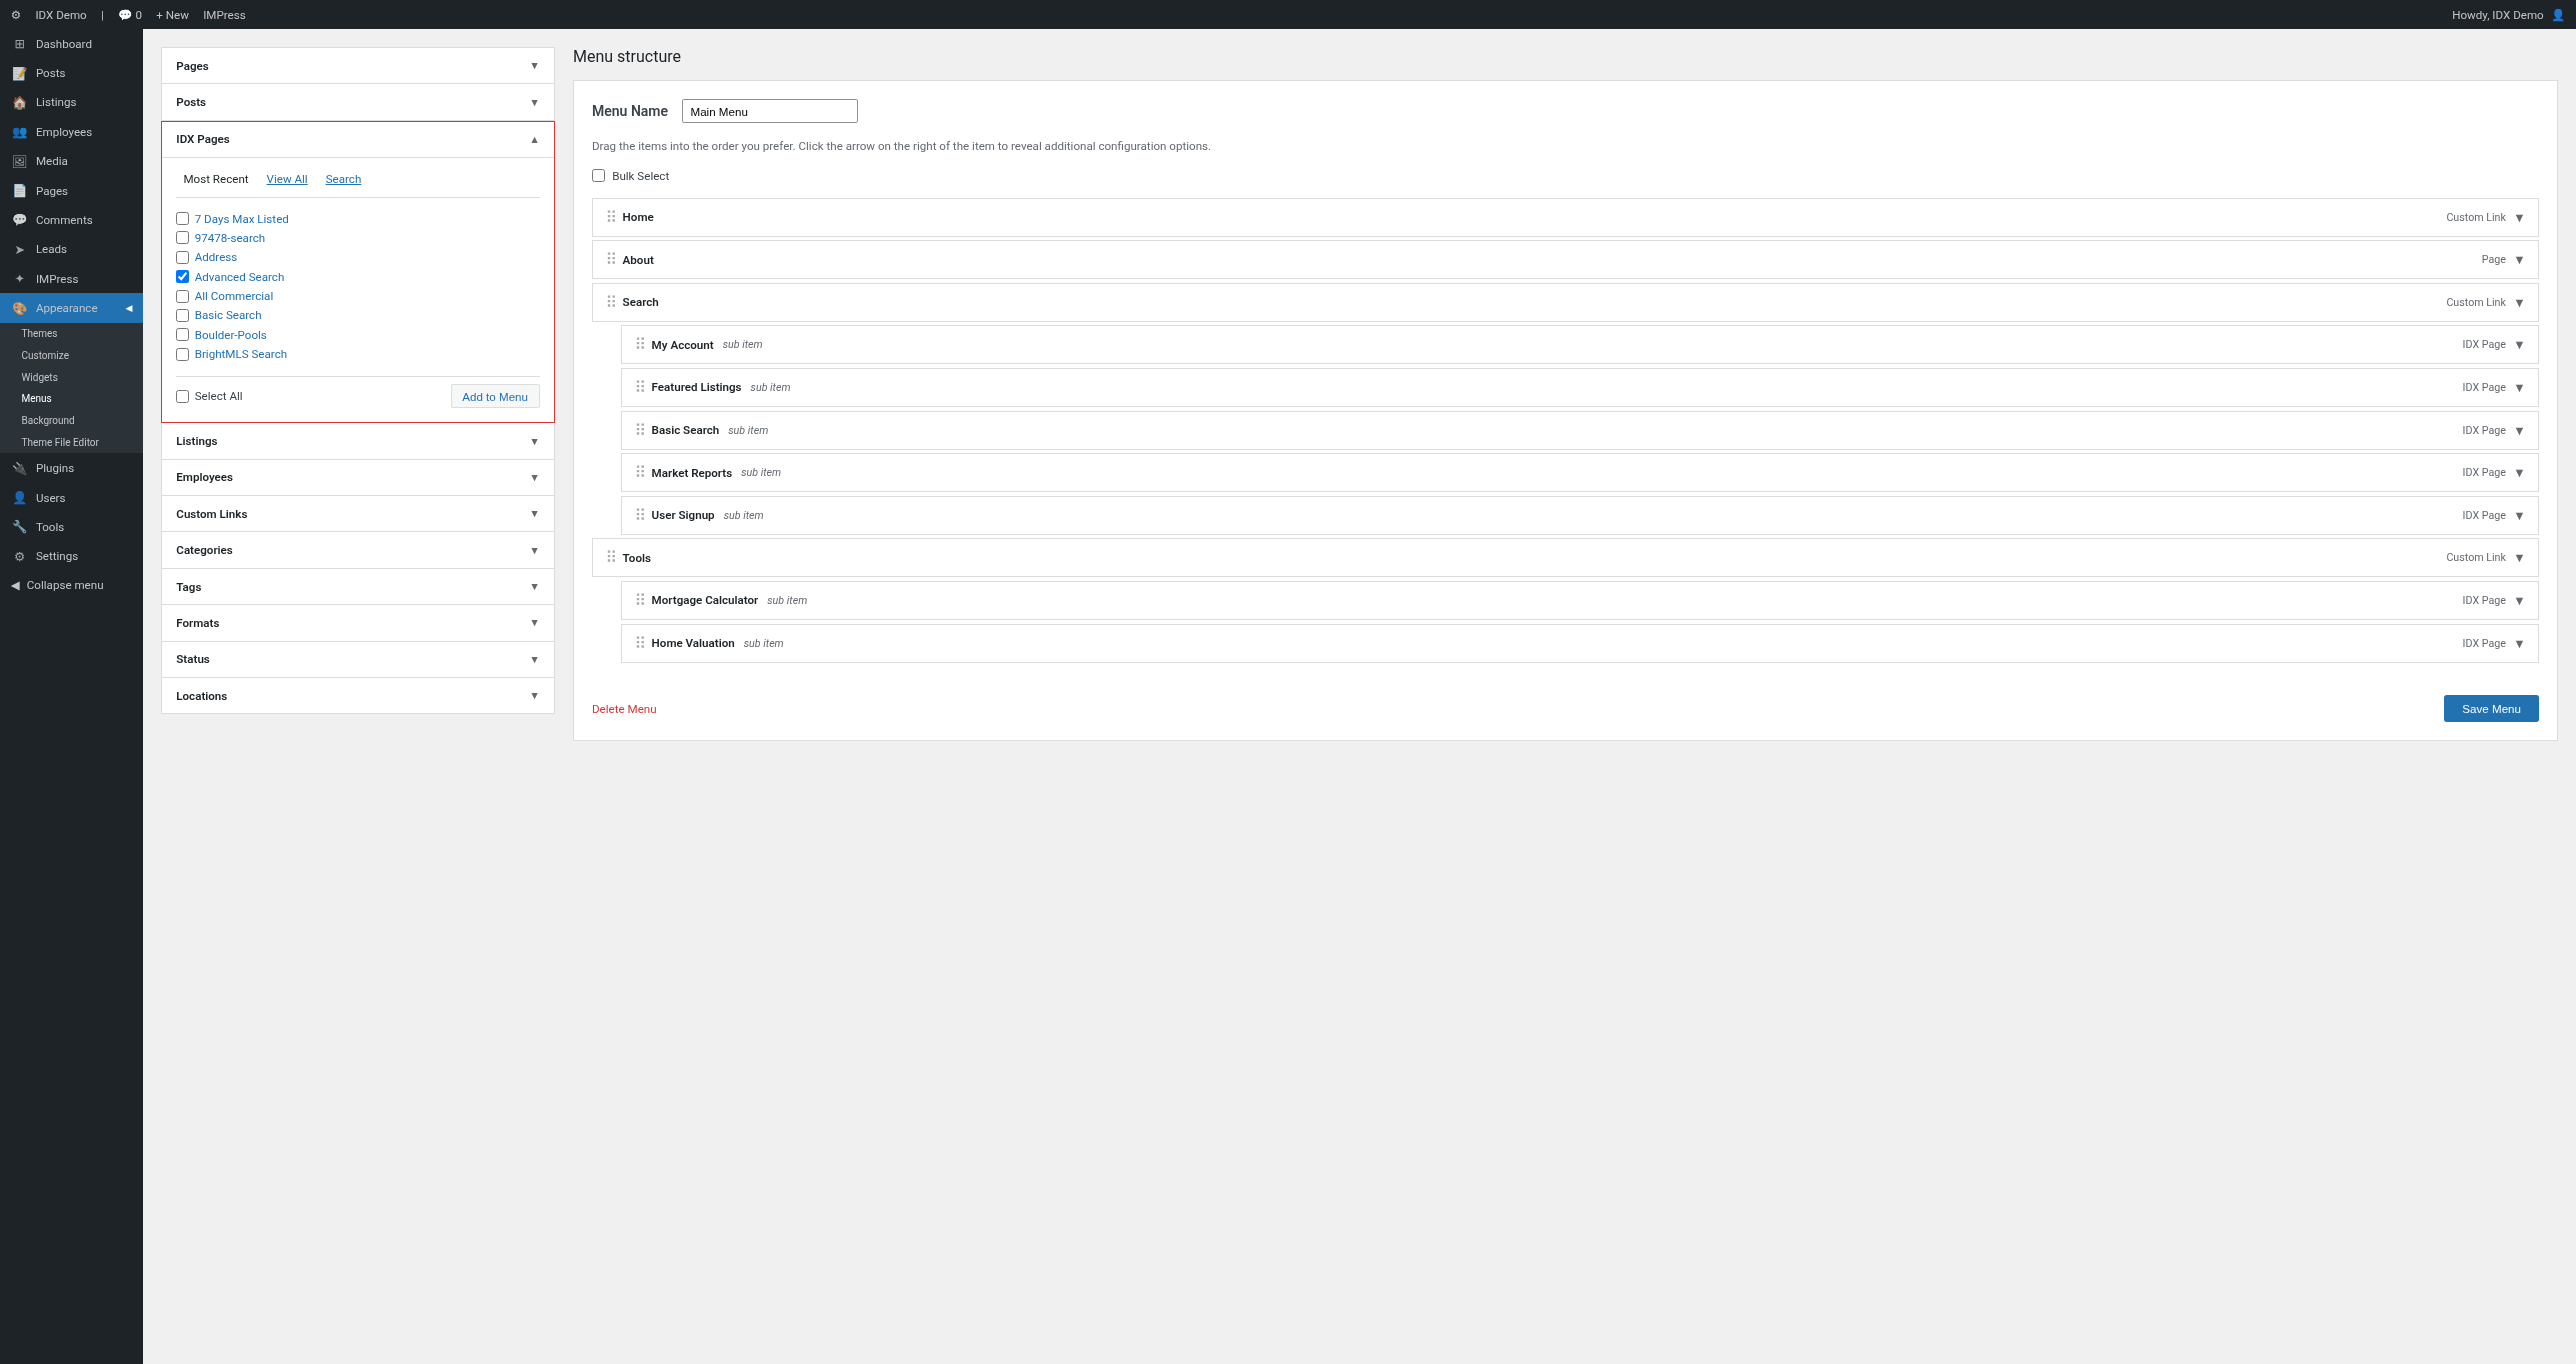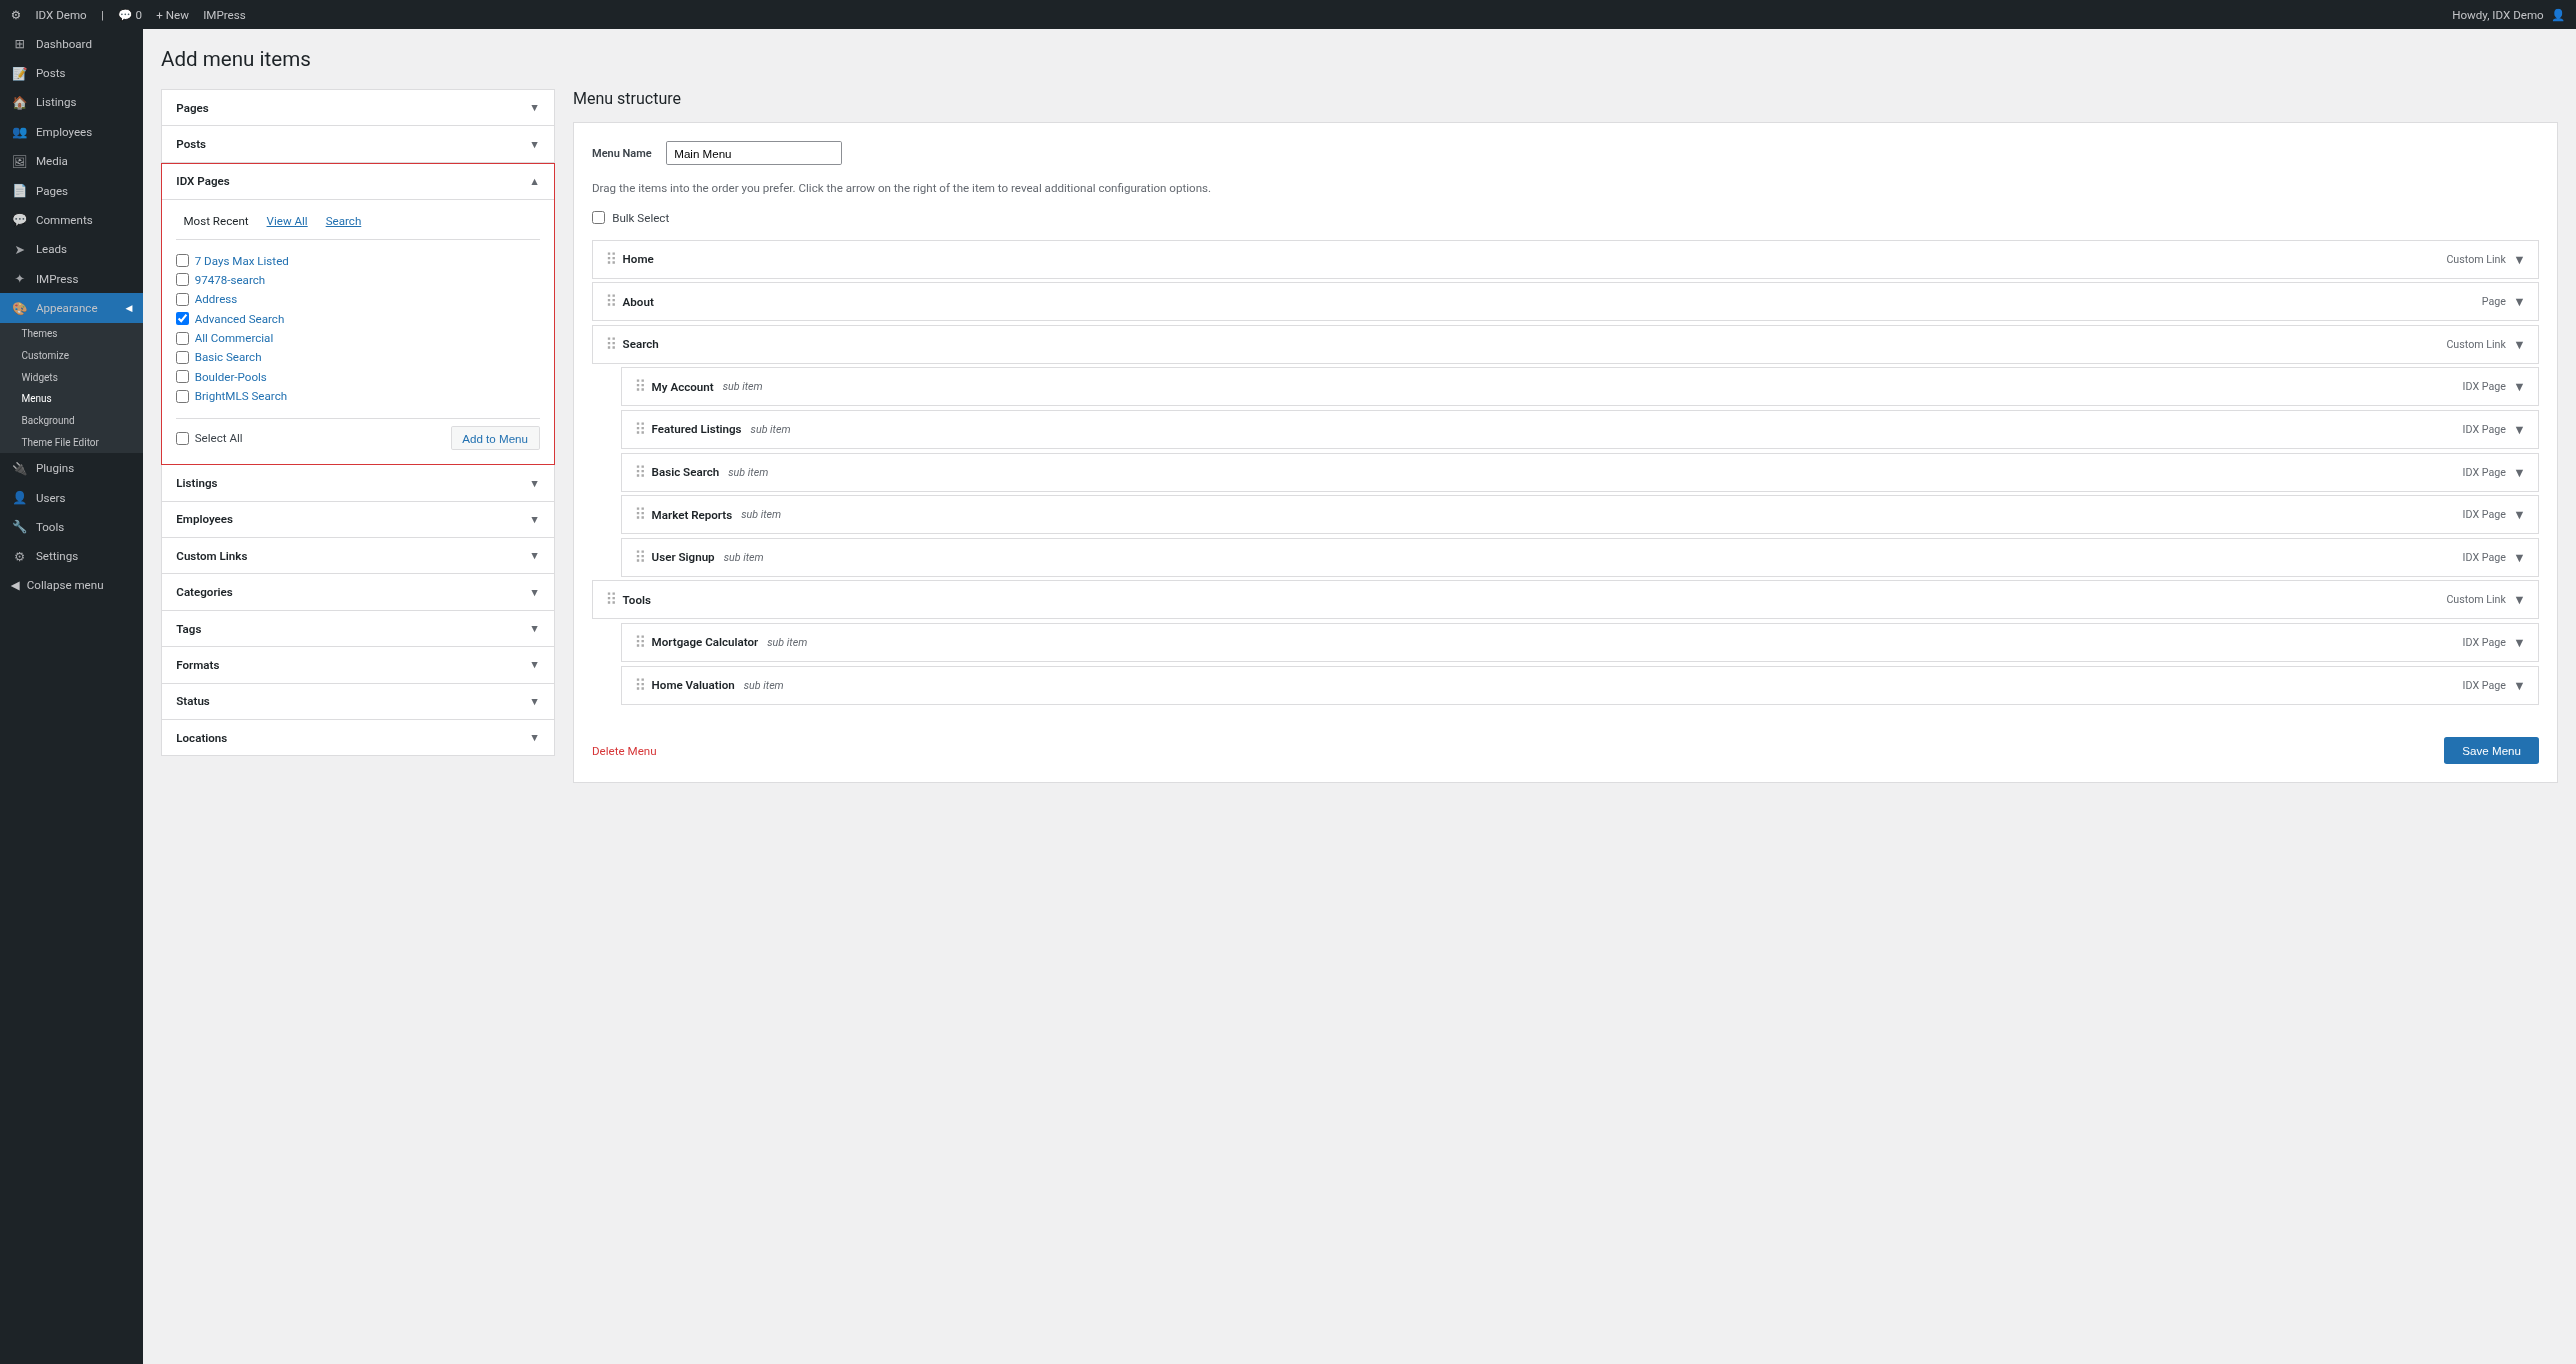--- a/index.html
+++ b/index.html
@@ -108,21 +108,21 @@
       color: #2271b1;
       padding: 4.5px 10.7px;
       cursor: pointer;
       font-size: 11.6px;
       border-radius: 1.8px;
     }
 
     
     .menu-structure { background: #fff; border: 0.9px solid #dcdcde; padding: 18px; }
     .menu-name-row { display: flex; align-items: center; gap: 14.3px; margin-bottom: 14.3px; }
-    .menu-name-label { font-size: 11px; font-weight: 600; white-space: nowrap; text-align: right; }
+    .menu-name-label { font-size: 14px; font-weight: 600; white-space: nowrap; text-align: right; }
     .menu-name-input {
       border: 0.9px solid #8c8f94;
       padding: 4.5px 7.2px;
       font-size: 11.6px;
       width: 176px;
       border-radius: 1.8px;
     }
     .drag-instructions { font-size: 11.6px; color: #646970; margin-bottom: 14.3px; line-height: 1.5; }
     .bulk-select-row { display: flex; align-items: flex-start; gap: 7.2px; margin-bottom: 14.3px; }
     .bulk-select-label { font-size: 11.6px; }
@@ -270,21 +270,20 @@
       <span class="icon">⚙</span>
       <span>Settings</span>
     </div>
     <div class="collapse-menu">
       <span>◀</span>
       <span>Collapse menu</span>
     </div>
   </div>
 
   <div class="main-content">
-    <h1 class="page-title">Add menu items</h1>
 
     <div class="content-columns">
 
       <div class="left-column">
 
         <div class="accordion-section">
           <div class="accordion-header">
             <span>Pages</span>
             <span class="chevron">▼</span>
           </div>

